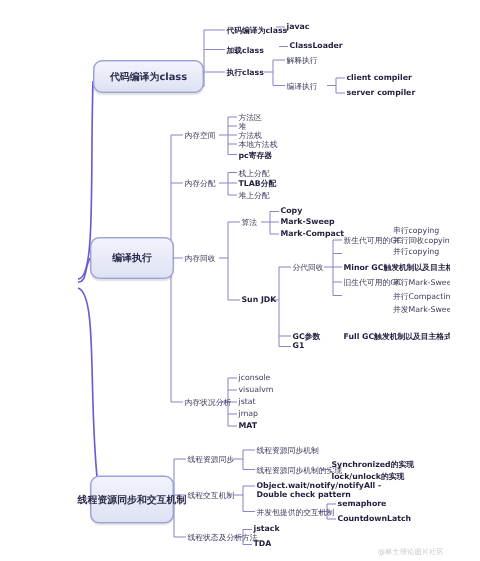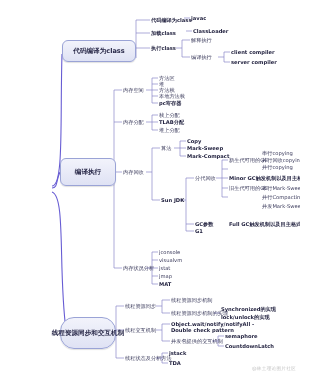--- a/index.html
+++ b/index.html
@@ -32,21 +32,21 @@
     border:1px solid #9aa3d6;
     border-radius:6px;
     color:#2a2a4a;font-size:6.6px;font-weight:bold;
     display:flex;align-items:center;justify-content:center;
     text-align:center;
     box-shadow:0 1px 1px rgba(0,0,0,.12);
     padding:2px 3px;
   }
   .t-java{left:62px;top:40px;width:66px;height:16px;}
   .t-mem{left:60px;top:158px;width:48px;height:22px;}
-  .t-thread{left:60px;top:317px;width:48px;height:26px;line-height:1.25;border-radius:14px;}
+  .t-thread{left:60px;top:317px;width:48px;height:26px;line-height:1.25;}
 
   .lbl{
     position:absolute;white-space:nowrap;
     font-size:5.2px;color:#3b3b5c;
     letter-spacing:0;
   }
   .lbl.b{font-weight:bold;color:#1f1f3d;}
 
   .wm{
     position:absolute;right:4px;bottom:3px;

